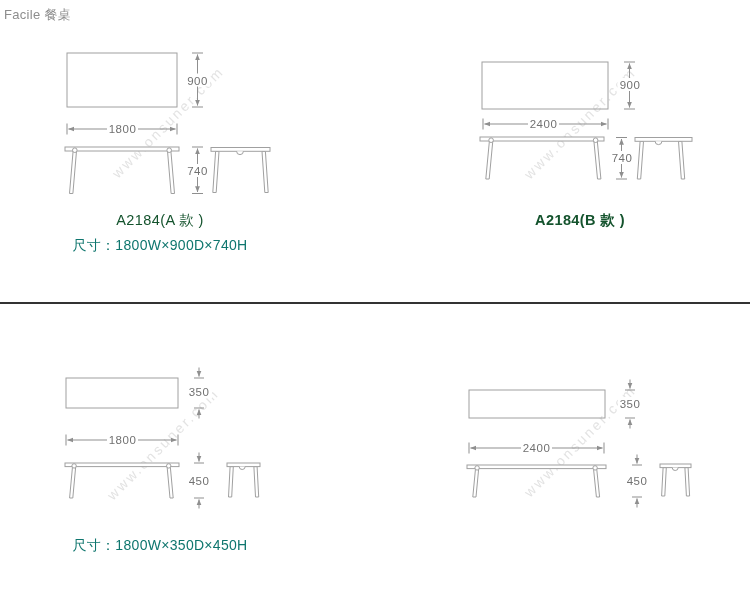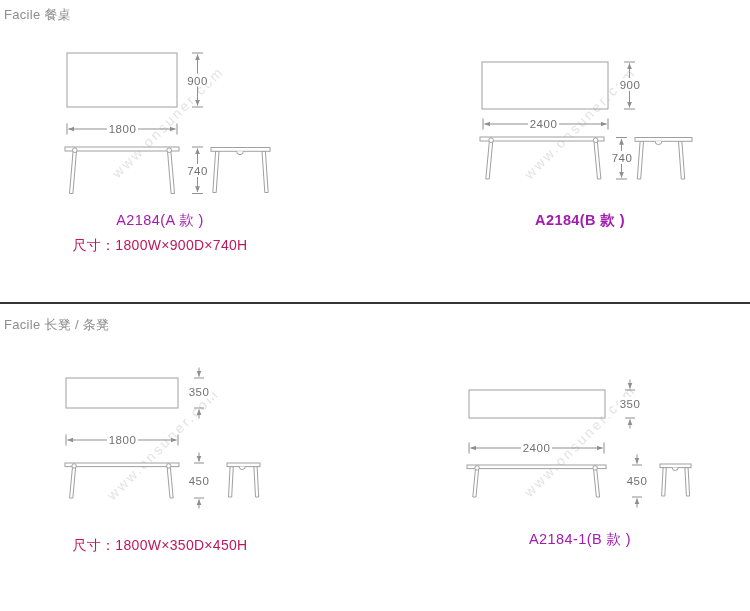--- a/index.html
+++ b/index.html
@@ -4,43 +4,42 @@
 <style>
   html,body{margin:0;padding:0;background:#ffffff;}
   body{width:750px;height:611px;position:relative;overflow:hidden;
        font-family:"Liberation Sans","DejaVu Sans",sans-serif;}
   .page{position:absolute;left:0;top:0;width:750px;height:611px;background:#ffffff;}
   .section-header{position:absolute;font-size:13px;color:#8d8d8d;letter-spacing:0.3px;white-space:nowrap;}
   .divider{position:absolute;left:0;width:750px;height:2px;background:#333333;}
   .watermark{position:absolute;color:#e3e3e3;font-size:14px;letter-spacing:2.5px;white-space:nowrap;
              transform:translate(-50%,-50%) rotate(-45deg);user-select:none;}
   .product-label{position:absolute;text-align:center;}
-  .product-label .model{font-size:14.5px;color:#a21caf;letter-spacing:0.4px;}
-  .product-label .size{font-size:14px;color:#be185d;margin-top:7px;letter-spacing:0.3px;}
+  .product-label .model{font-size:14.5px;color:#14532d;letter-spacing:0.4px;}
+  .product-label .size{font-size:14px;color:#0f766e;margin-top:7px;letter-spacing:0.3px;}
   svg.drawing{position:absolute;left:0;top:0;}
   .ln{fill:none;stroke:#a0a0a0;stroke-width:1;}
   .lw{fill:#ffffff;stroke:#a0a0a0;stroke-width:1;}
   .dl{fill:none;stroke:#8f8f8f;stroke-width:1;}
   .wbg{fill:#ffffff;stroke:none;}
   .dt{font-family:"Liberation Sans","DejaVu Sans",sans-serif;font-size:11.5px;fill:#717171;
       text-anchor:middle;dominant-baseline:central;letter-spacing:0.5px;}
 </style>
 </head>
 <body>
 
 <div class="page">
 
   <span class="watermark" style="left:168px;top:122px;">www.onsuner.com</span>
   <span class="watermark" style="left:580px;top:123px;">www.onsuner.com</span>
   <span class="watermark" style="left:163px;top:444px;">www.onsuner.com</span>
   <span class="watermark" style="left:580px;top:441px;">www.onsuner.com</span>
 
   <div class="section-header" style="left:4px;top:6px;">Facile 餐桌</div>
   <div class="divider" style="top:302px;"></div>
-  <div class="section-header" style="left:4px;top:316px;">Facile 长凳 / 条凳</div>
 
   <svg class="drawing" width="750" height="611" viewBox="0 0 750 611">
     <defs>
       <marker id="arrow" viewBox="0 0 10 10" refX="9.5" refY="5" markerWidth="6" markerHeight="6" orient="auto-start-reverse">
         <path d="M0,1 L10,5 L0,9 Z" fill="#8f8f8f"></path>
       </marker>
     </defs>
 
     <g>
       <rect class="ln" x="67" y="53" width="110" height="54"></rect>
@@ -223,16 +222,15 @@
     <div class="model">A2184(A 款 )</div>
     <div class="size">尺寸：1800W×900D×740H</div>
   </div>
   <div class="product-label" style="left:460px;top:211px;width:240px;font-weight:bold;">
     <div class="model">A2184(B 款 )</div>
   </div>
   <div class="product-label" style="left:40px;top:530px;width:240px;">
     <div class="size">尺寸：1800W×350D×450H</div>
   </div>
   <div class="product-label" style="left:460px;top:530px;width:240px;">
-    <div class="model">A2184-1(B 款 )</div>
   </div>
 
 </div>
 
 </body></html>

